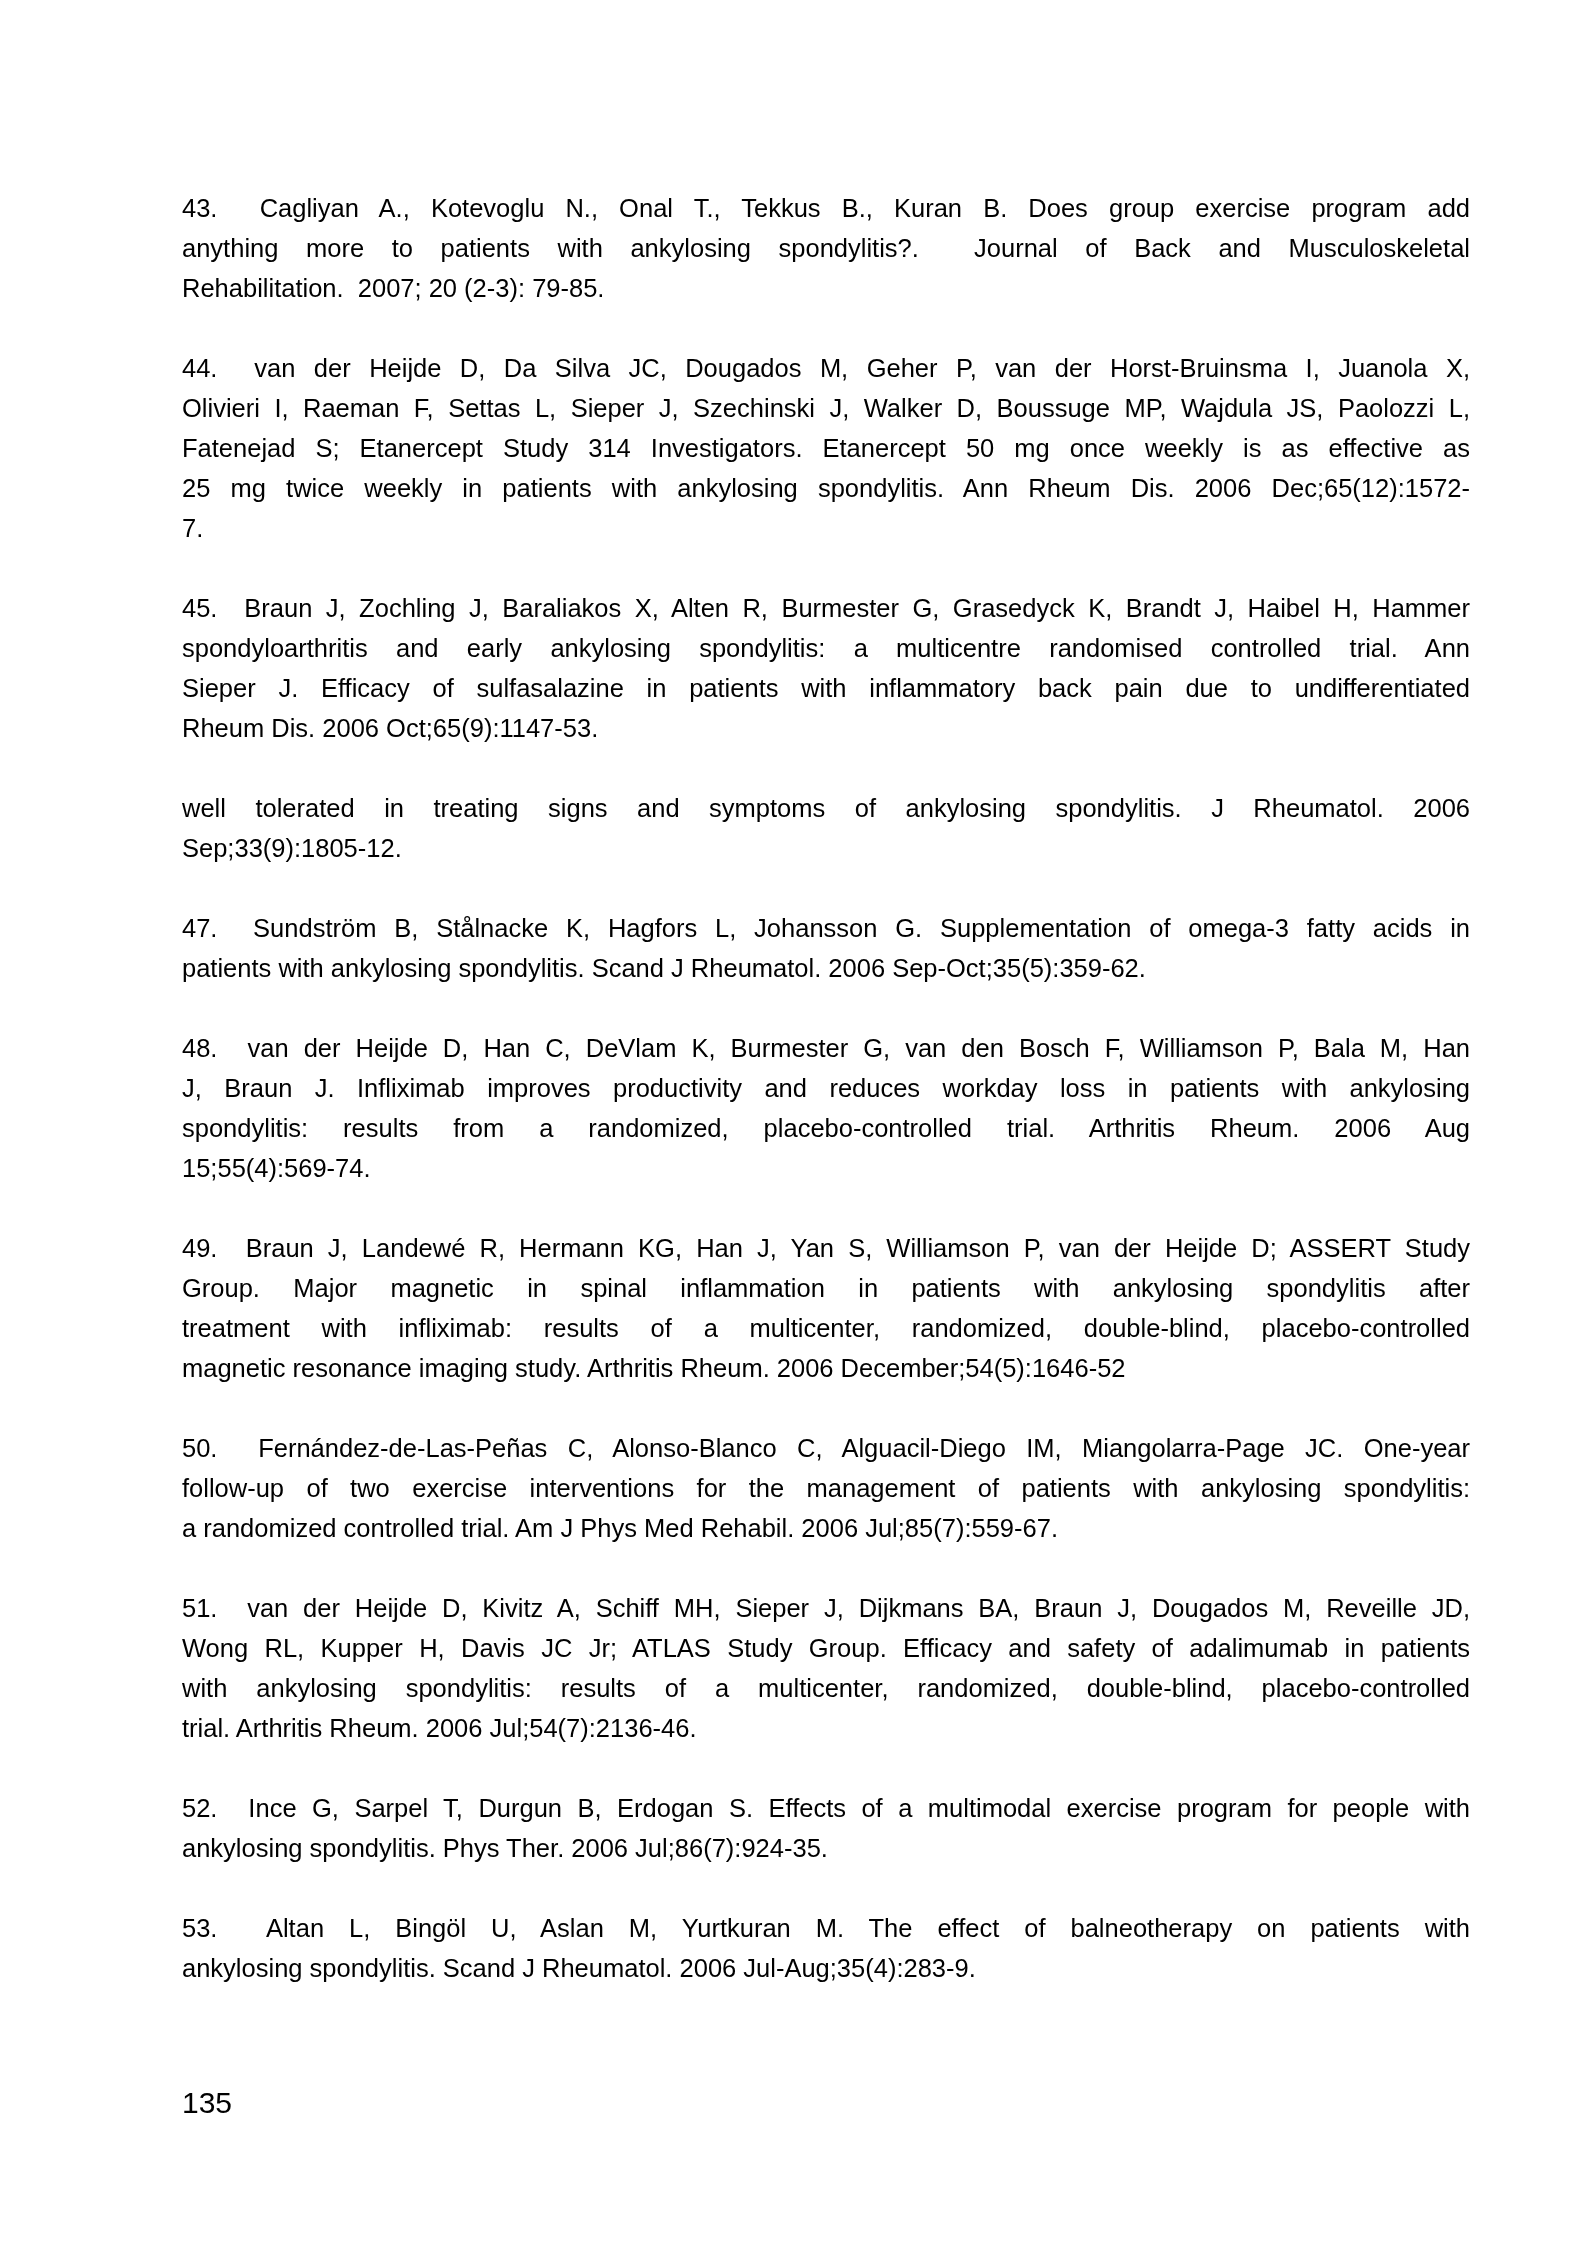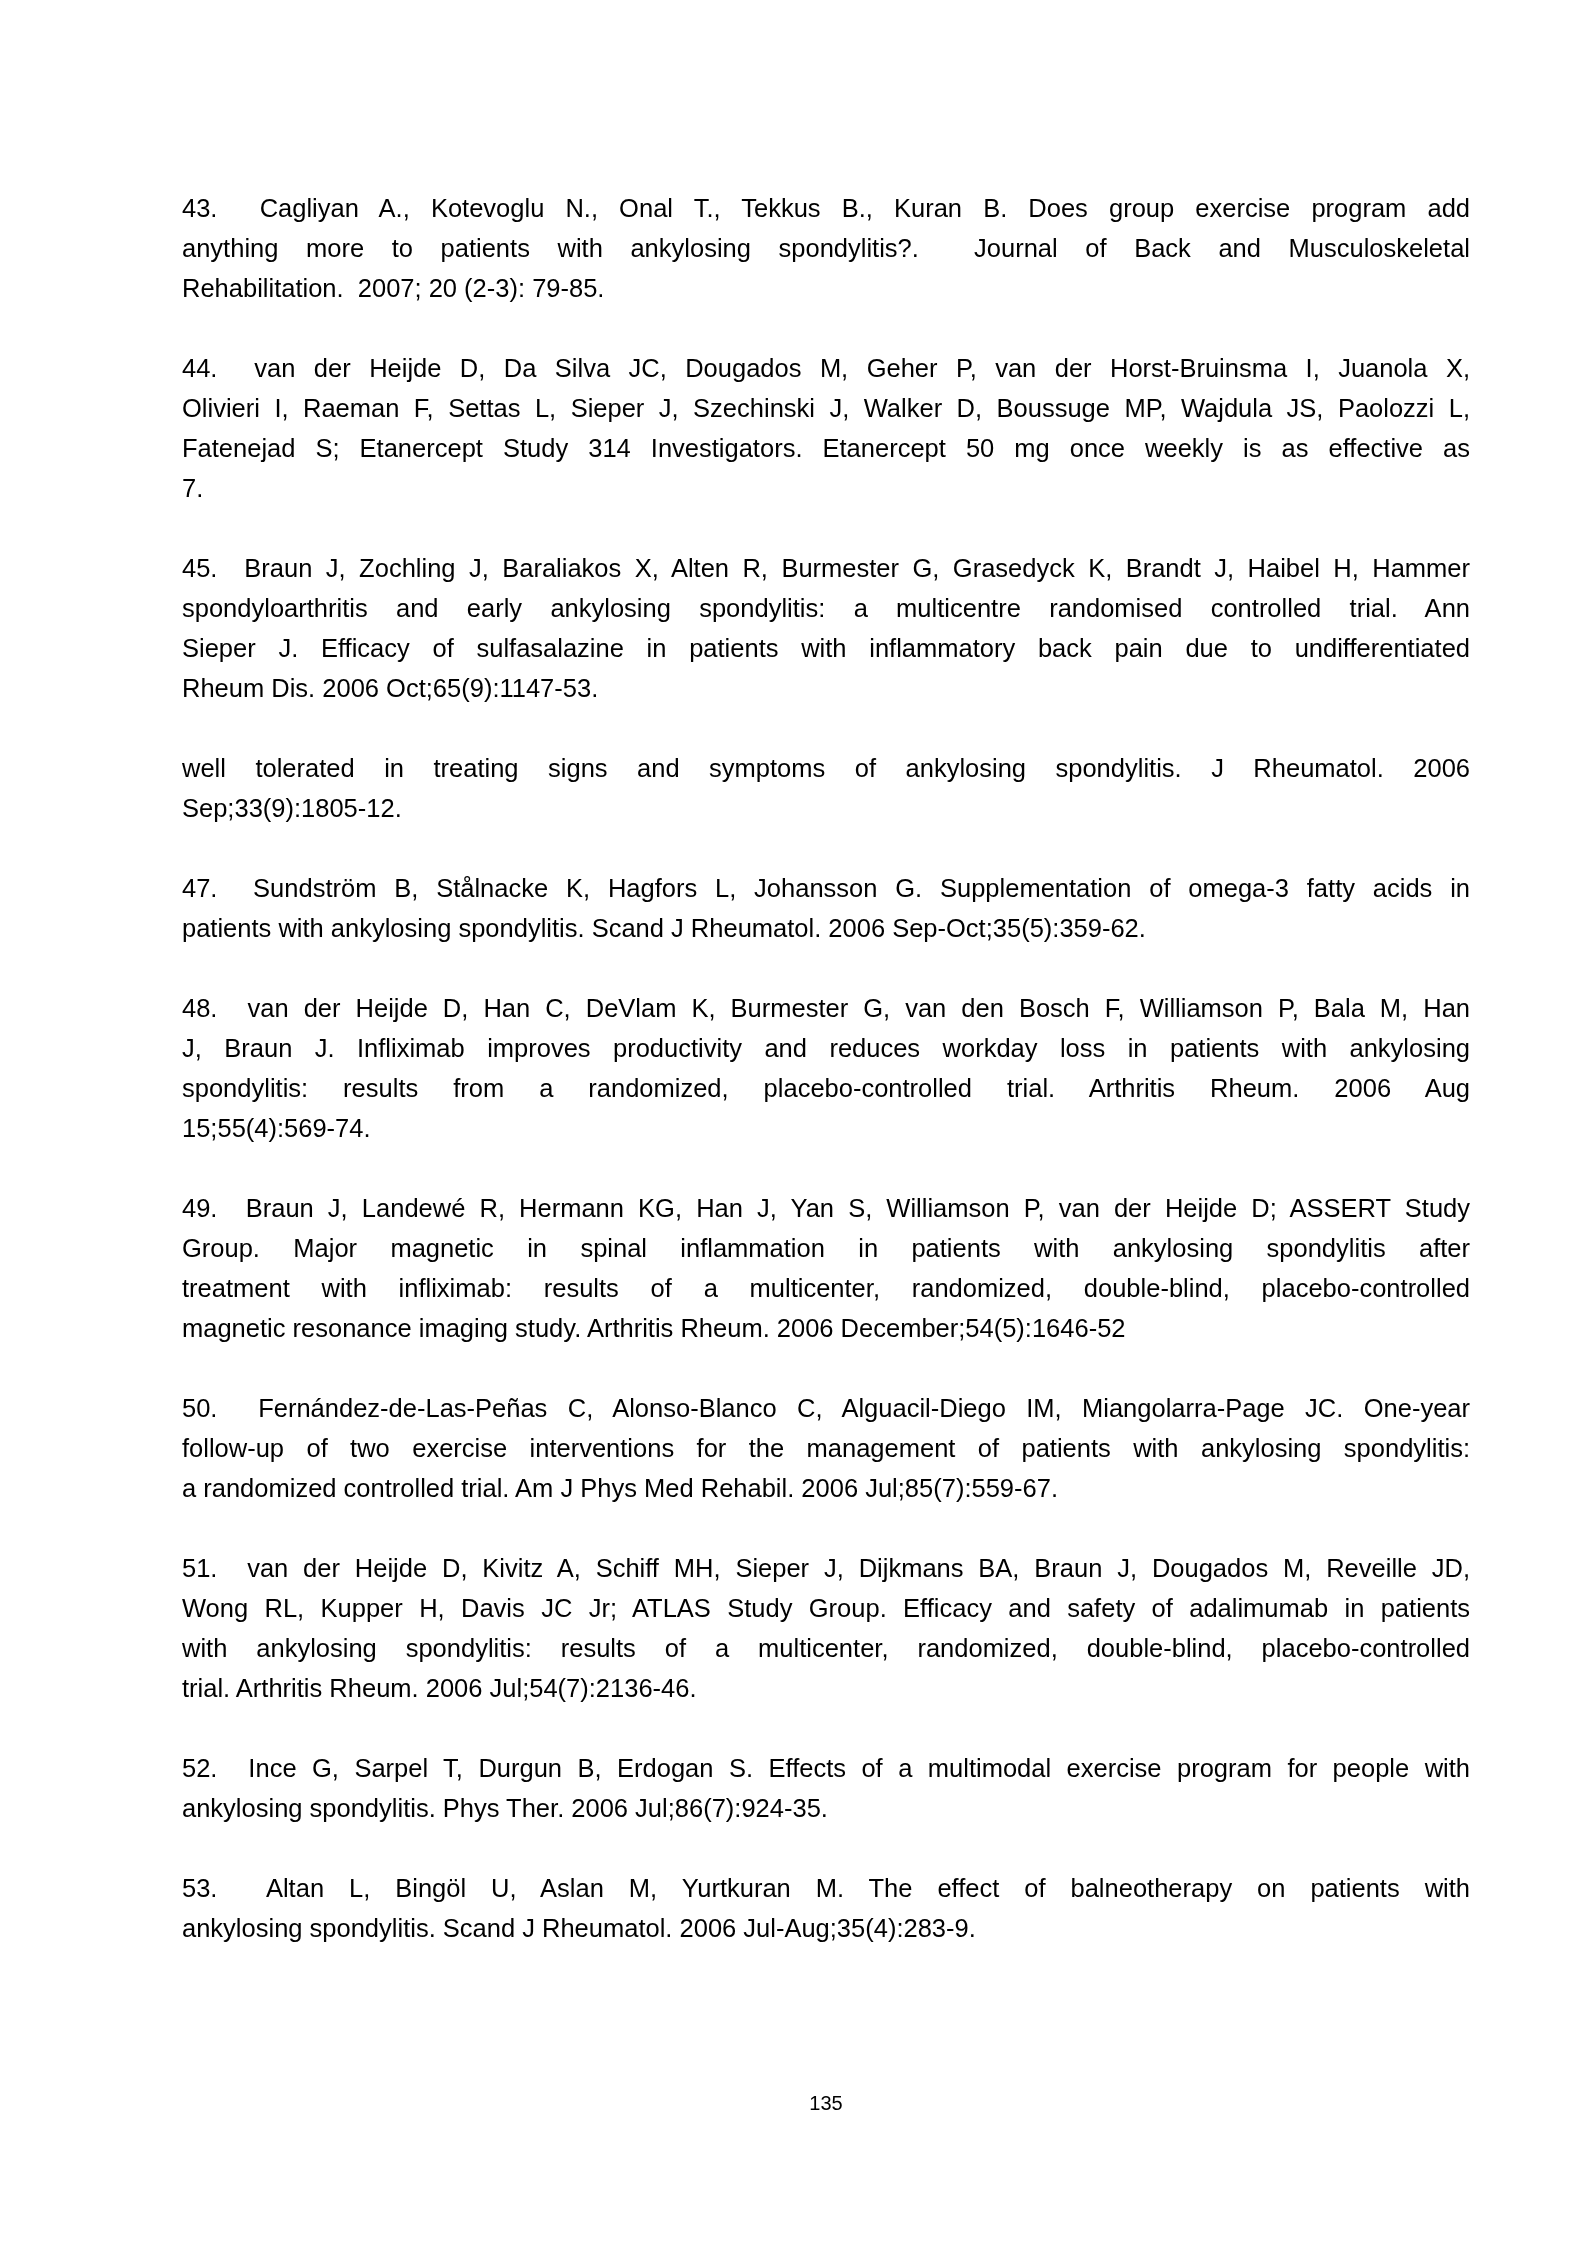--- a/index.html
+++ b/index.html
@@ -35,39 +35,40 @@
   }
   .ref .line:last-child {
     text-align-last: left;
     -moz-text-align-last: left;
   }
   .page-number {
     position: absolute;
     left: 182px;
     top: 2083px;
     width: 1288px;
-    font-size: 20px;
+    font-size: 30px;
     line-height: 40px;
-    text-align: center;
+    text-align: left;
   }
 </style>
 </head>
 <body>
 
 <div class="page">
   <main class="text-block" id="refs">
       <div class="ref">
         <div class="line">43.&nbsp; Cagliyan A., Kotevoglu N., Onal T., Tekkus B., Kuran B. Does group exercise program add</div>
         <div class="line">anything more to patients with ankylosing spondylitis?.&nbsp; Journal of Back and Musculoskeletal</div>
         <div class="line">Rehabilitation.&nbsp; 2007; 20 (2-3): 79-85.</div>
       </div>
       <div class="ref">
         <div class="line">44.&nbsp; van der Heijde D, Da Silva JC, Dougados M, Geher P, van der Horst-Bruinsma I, Juanola X,</div>
         <div class="line">Olivieri I, Raeman F, Settas L, Sieper J, Szechinski J, Walker D, Boussuge MP, Wajdula JS, Paolozzi L,</div>
         <div class="line">Fatenejad S; Etanercept Study 314 Investigators. Etanercept 50 mg once weekly is as effective as</div>
+        <div class="line">25 mg twice weekly in patients with ankylosing spondylitis. Ann Rheum Dis. 2006 Dec;65(12):1572-</div>
         <div class="line">7.</div>
       </div>
       <div class="ref">
         <div class="line">45.&nbsp; Braun J, Zochling J, Baraliakos X, Alten R, Burmester G, Grasedyck K, Brandt J, Haibel H, Hammer</div>
         <div class="line">spondyloarthritis and early ankylosing spondylitis: a multicentre randomised controlled trial. Ann</div>
         <div class="line">Sieper J. Efficacy of sulfasalazine in patients with inflammatory back pain due to undifferentiated</div>
         <div class="line">Rheum Dis. 2006 Oct;65(9):1147-53.</div>
       </div>
       <div class="ref">
         <div class="line">well tolerated in treating signs and symptoms of ankylosing spondylitis. J Rheumatol. 2006</div>

